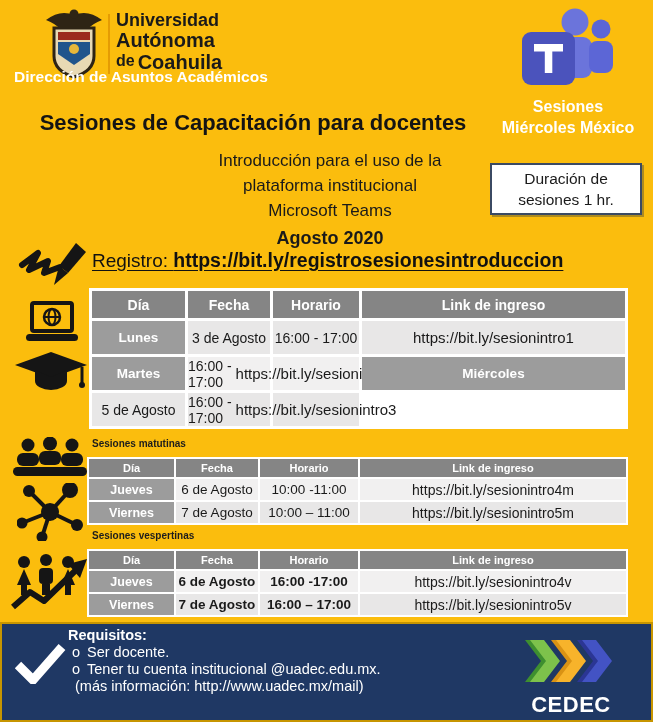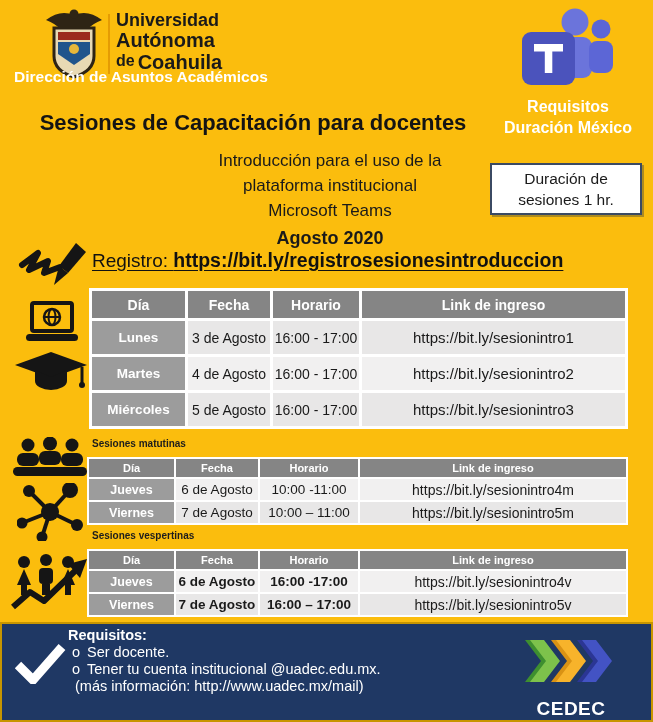--- a/index.html
+++ b/index.html
@@ -61,21 +61,21 @@
   
   #footer{left:0;top:622px;width:649px;height:96px;background:#1F3864;border:2px solid #C79500;}
   #check-icon{left:14px;top:644px;width:52px;height:40px;}
   #req{left:68px;top:627px;color:#FFFFFF;font-size:14.5px;line-height:17px;}
   #req .rt{font-weight:bold;}
   #req .row{display:flex;}
   #req .mk{width:19px;padding-left:4px;box-sizing:border-box;}
   #req .note{margin-left:7px;}
   #req a,.lnk{color:inherit;text-decoration:none;}
   #cedec{left:516px;top:640px;width:110px;text-align:center;}
-  #cedec-text{color:#FFFFFF;font-weight:bold;font-size:19px;letter-spacing:.5px;margin-top:12px;}
+  #cedec-text{color:#FFFFFF;font-weight:bold;font-size:22px;letter-spacing:.5px;margin-top:6px;}
 </style>
 </head>
 <body>
 
 <div id="page">
 
   <svg id="crest" class="abs" viewBox="0 0 60 72">
     <path d="M2,12 Q16,1 30,7 Q44,1 58,12 Q48,16 44,21 L16,21 Q12,16 2,12 Z" fill="#2E2415"></path>
     <circle cx="30" cy="6" r="4.5" fill="#2E2415"></circle>
     <path d="M10,20 h40 v28 q0,15 -20,21 q-20,-6 -20,-21 Z" fill="#E8D9B4" stroke="#2E2415" stroke-width="3"></path>
@@ -96,22 +96,22 @@
   <svg id="teams-logo" class="abs" viewBox="0 0 96 90">
     <circle cx="57" cy="16" r="13.5" fill="#6B74DB"></circle>
     <circle cx="83" cy="23" r="9.5" fill="#5C66D6"></circle>
     <rect x="41" y="31" width="33" height="41" rx="9" fill="#6B74DB"></rect>
     <rect x="71" y="35" width="24" height="32" rx="8" fill="#5C66D6"></rect>
     <rect x="4" y="26" width="53" height="53" rx="9" fill="#4B53BC"></rect>
     <rect x="16" y="38" width="29" height="7.5" fill="#FFFFFF"></rect>
     <rect x="26.8" y="38" width="7.5" height="29" fill="#FFFFFF"></rect>
   </svg>
   <div id="ms-label" class="abs">
-    <div>Requisitos</div>
-    <div>Duración México</div>
+    <div>Sesiones</div>
+    <div>Miércoles México</div>
   </div>
 
   <div id="page-title" class="abs">Sesiones de Capacitación para docentes</div>
   <div id="intro" class="abs">
     <div>Introducción para el uso de la</div>
     <div>plataforma institucional</div>
     <div>Microsoft Teams</div>
     <div class="month">Agosto 2020</div>
   </div>
 
@@ -134,21 +134,20 @@
     <div class="cell ch">Fecha</div>
     <div class="cell ch">Horario</div>
     <div class="cell ch">Link de ingreso</div>
 
     <div class="cell cd">Lunes</div>
     <div class="cell cc r1">3 de Agosto</div>
     <div class="cell cc r1">16:00 - 17:00</div>
     <div class="cell cc cl r1">https://bit.ly/sesionintro1</div>
 
     <div class="cell cd">Martes</div>
-    <div class="cell cc r2">4 de Agosto</div>
     <div class="cell cc r2">16:00 - 17:00</div>
     <div class="cell cc cl r2">https://bit.ly/sesionintro2</div>
 
     <div class="cell cd">Miércoles</div>
     <div class="cell cc r1">5 de Agosto</div>
     <div class="cell cc r1">16:00 - 17:00</div>
     <div class="cell cc cl r1">https://bit.ly/sesionintro3</div>
   </div>
 
   <svg class="licon" id="icon-laptop" width="56" height="46" viewBox="0 0 56 46">

